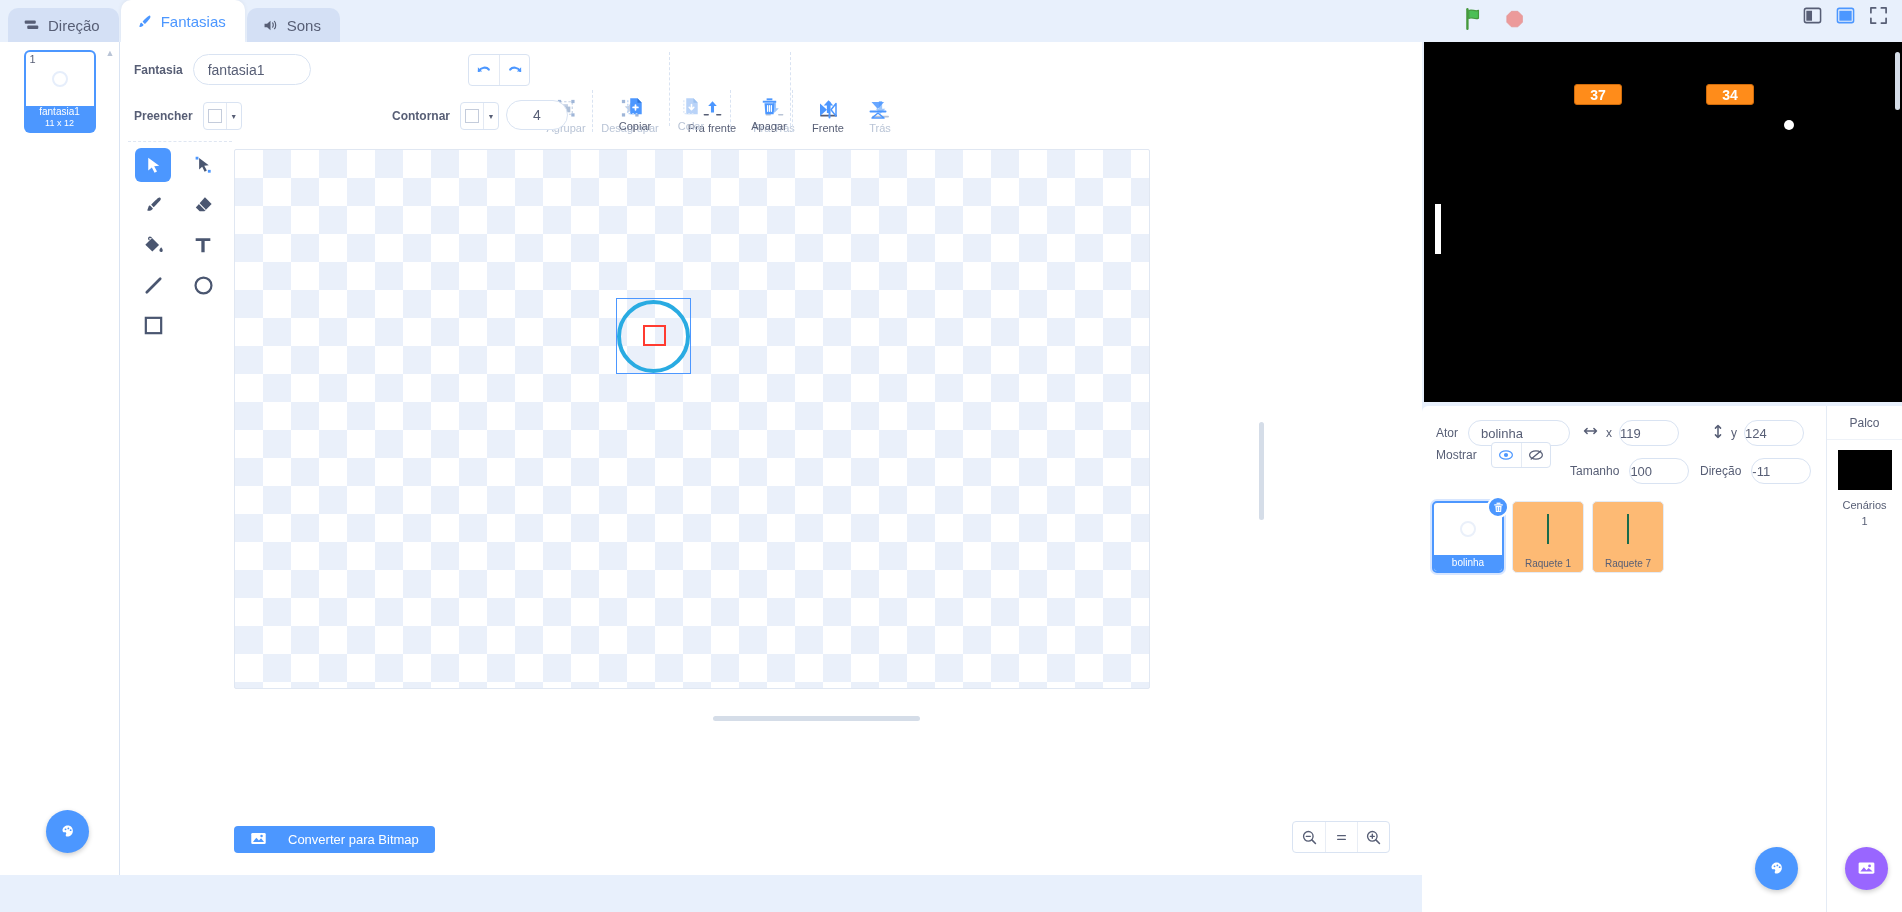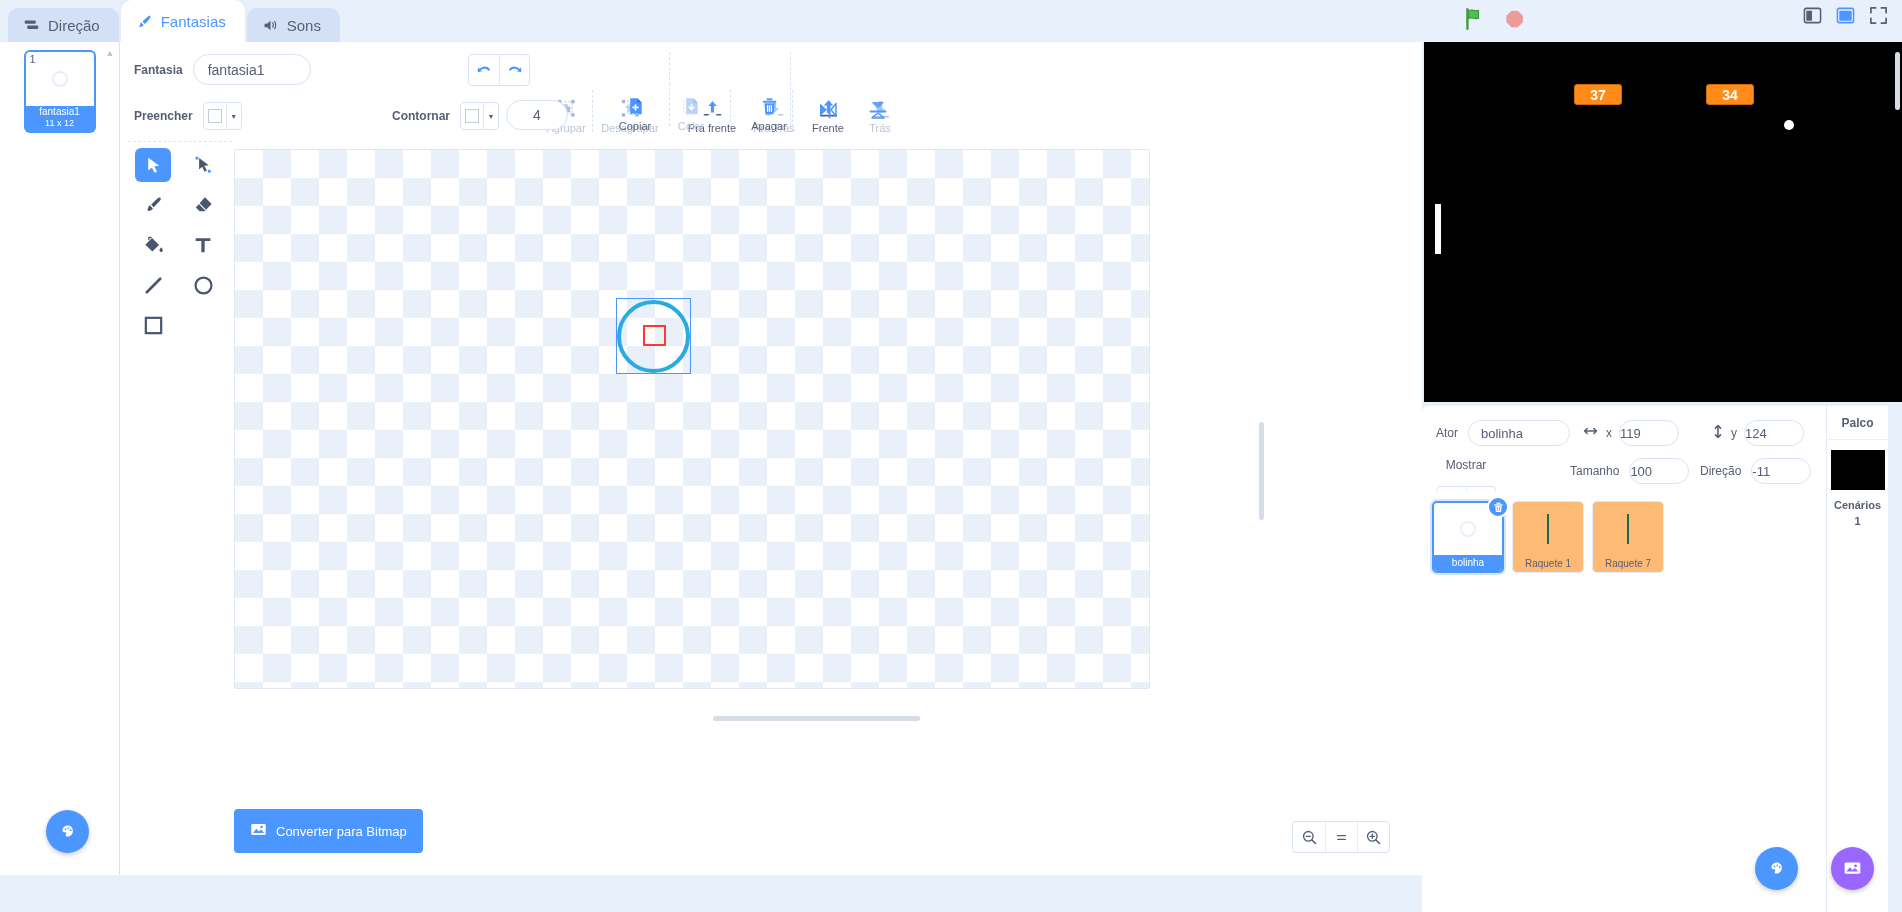--- a/index.html
+++ b/index.html
@@ -183,23 +183,23 @@
   .canvas-hscroll {
     position: absolute; left: 593px; top: 674px; width: 207px; height: 5px;
     background: #d5dde8; border-radius: 3px;
   }
   .canvas-vscroll {
     position: absolute; left: 1139px; top: 380px; width: 5px; height: 98px;
     background: #d5dde8; border-radius: 3px;
   }
 
   .convert-btn {
-    position: absolute; left: 114px; bottom: 22px; height: 44px;
+    position: absolute; left: 114px; bottom: 22px; height: 27px;
     background: #4c97ff; color: #fff; border-radius: 4px;
-    display: flex; align-items: center; gap: 9px; padding: 0 16px;
+    display: flex; align-items: center; gap: 21px; padding: 0 16px;
     font-size: 13px; cursor: pointer; border: none;
     font-family: "Liberation Sans", sans-serif;
   }
   .zoom-group {
     position: absolute; right: 32px; bottom: 22px;
     display: flex; border: 1px solid #d9e3f2; border-radius: 4px;
     overflow: hidden; background: #fff; height: 32px;
   }
   .zoom-btn {
     width: 32px; height: 30px; display: flex; align-items: center; justify-content: center;
@@ -288,24 +288,23 @@
   .add-sprite-btn {
     position: absolute; right: 28px; bottom: 22px;
     width: 43px; height: 43px; border-radius: 50%;
     background: #4c97ff; box-shadow: 0 2px 5px rgba(0,0,0,.2);
     display: flex; align-items: center; justify-content: center;
     cursor: pointer; z-index: 10;
   }
 
   
   .stage-selector {
-    position: absolute; left: 404px; top: 364px; width: 62px; height: 506px;
+    position: absolute; left: 404px; top: 364px; width: 76px; height: 506px;
     background: #fff; border-left: 1px solid #e4ebf5;
     text-align: center;
-    font-weight: bold;
   }
   .ss-title { font-size: 12px; color: #575e75; padding: 10px 0 9px; border-bottom: 1px solid #eef2f8; }
   .ss-thumb {
     width: 54px; height: 40px; background: #000; margin: 10px auto 0;
     border: 1px solid #000;
   }
   .ss-label { font-size: 11px; color: #575e75; margin-top: 9px; }
   .ss-count { font-size: 11px; color: #575e75; margin-top: 4px; }
 
   .add-backdrop-btn {
@@ -732,21 +731,21 @@
       <div class="sp-row" style="left:290px; top:14px; gap:7px;">
         <span>
           <svg width="12" height="17" viewBox="0 0 12 20">
               <path d="M6 3v14M6 3l-3 3M6 3l3 3M6 17l-3-3M6 17l3-3" stroke="#575e75" stroke-width="1.8" fill="none" stroke-linecap="round" stroke-linejoin="round"></path>
             </svg>
         </span>
         <span class="sp-label">y</span>
         <input class="sp-pill num" value="124" style="">
       </div>
 
-      <div class="sp-row" style="left:14px; top:52px; gap:14px;flex-direction:column;">
+      <div class="sp-row" style="left:14px; top:36px; gap:14px;">
         <span class="sp-label">Mostrar</span>
         <div class="vis-group">
           <div class="vis-btn">
             <svg width="16" height="16" viewBox="0 0 20 20">
                 <ellipse cx="10" cy="10" rx="8" ry="5.2" fill="none" stroke="#4c97ff" stroke-width="1.5"></ellipse>
                 <circle cx="10" cy="10" r="2.6" fill="#4c97ff"></circle>
               </svg>
           </div>
           <div class="vis-btn">
             <svg width="16" height="16" viewBox="0 0 20 20">

